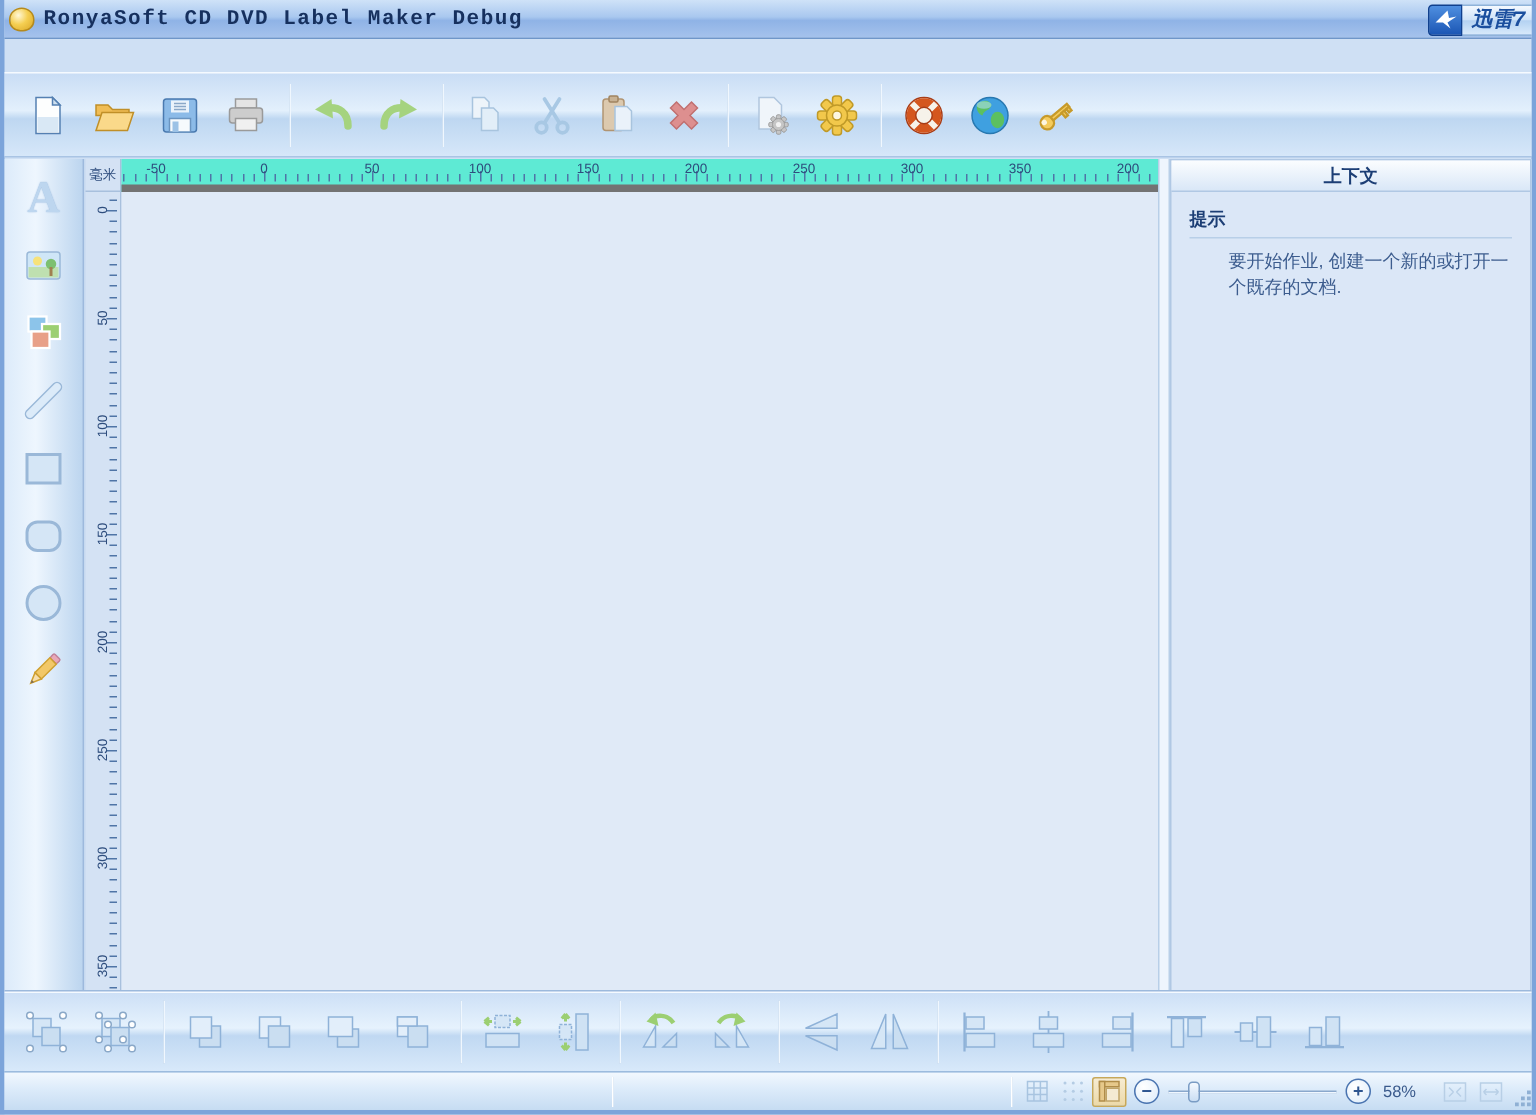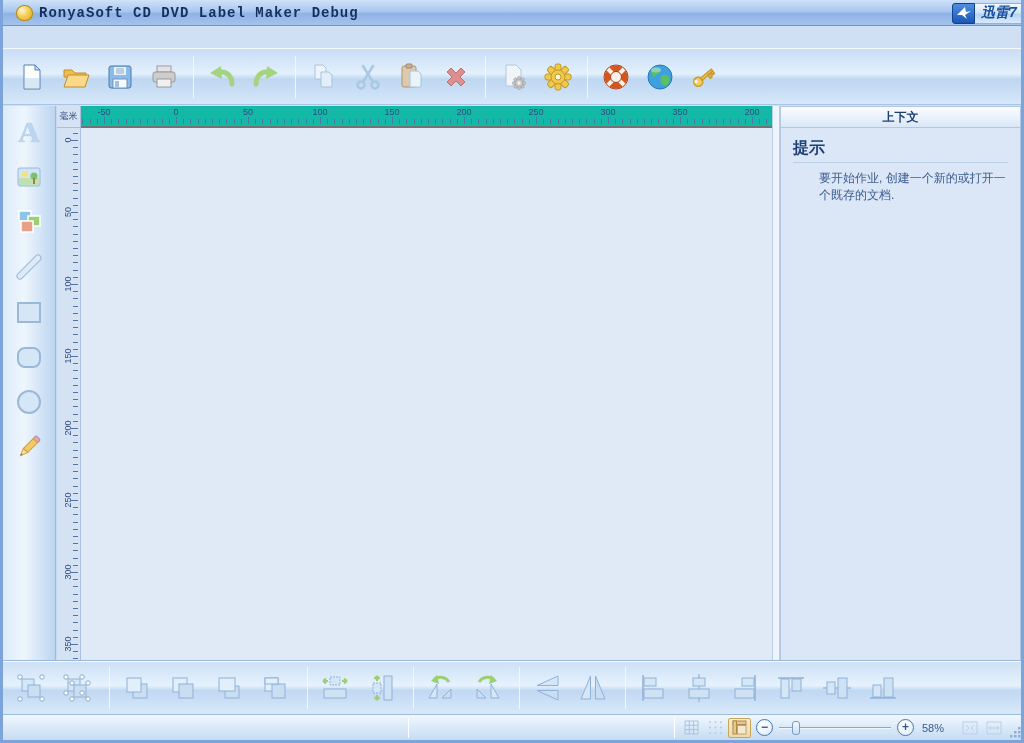--- a/index.html
+++ b/index.html
@@ -2,21 +2,21 @@
 <html><head>
 <meta charset="utf-8">
 <style>
   html,body{margin:0;padding:0;background:#9db9dd;font-family:"Liberation Sans",sans-serif;}
   *{box-sizing:border-box;}
   .window{position:relative;width:1024px;height:743px;background:#cfe0f4;overflow:hidden;
           border-left:3px solid #7ca4da;border-right:3px solid #7ca4da;border-bottom:3px solid #7ca4da;}
   
   .titlebar{position:absolute;top:0;left:-3px;width:1024px;height:26px;
     background:linear-gradient(#cfe2f8 0%,#a9c8ef 45%,#8fb3e6 55%,#a5c2ec 100%);
-    border-bottom:1px solid #6f96c9;display:flex;align-items:center;padding-left:16px;}
+    border-bottom:1px solid #6f96c9;display:flex;align-items:center;padding-left:6px;}
   .title-text{font-family:"Liberation Mono","DejaVu Sans Mono",monospace;font-weight:bold;
     font-size:14px;color:#16305e;letter-spacing:1px;margin-left:6px;white-space:nowrap;}
   .app-icon{width:17px;height:16px;border-radius:50% 50% 45% 45%;
     background:radial-gradient(circle at 35% 30%,#fff8d8,#f5cf52 45%,#d9a625);border:1px solid #b58a1d;}
   .xunlei{position:absolute;top:2px;right:-3px;height:22px;display:flex;align-items:center;}
   .xunlei-btn{width:23px;height:21px;background:linear-gradient(#4f8fe0,#1b56b4);border:1px solid #10408e;
     border-radius:3px 0 0 3px;display:flex;align-items:center;justify-content:center;}
   .xunlei-label{height:21px;min-width:52px;padding:0 4px 0 6px;display:flex;align-items:center;
     background:linear-gradient(#f4f9ff,#cfe3f8 48%,#b4d2f2 52%,#d8eafb);border:1px solid #8fb3d9;border-left:none;
     font-weight:bold;font-style:italic;font-size:14px;color:#1b4f9e;}
@@ -35,35 +35,35 @@
   .palette{position:absolute;top:0;left:0;width:53px;height:100%;
     background:linear-gradient(90deg,#dcebfa 0%,#eef6fe 40%,#bcd5ef 100%);
     border-right:1px solid #9db9dd;display:flex;flex-direction:column;align-items:center;padding-top:8px;gap:9px;}
   .pbtn{width:40px;height:36px;display:flex;align-items:center;justify-content:center;}
   .palette .a-glyph{font-family:"Liberation Serif","DejaVu Serif",serif;font-weight:bold;font-size:30px;
     color:#bdd6ef;text-shadow:0 0 1px #8fb2d9;line-height:1;}
   .workarea{position:absolute;top:0;left:54px;width:715px;height:100%;}
   .ruler-corner{position:absolute;top:0;left:0;width:24px;height:22px;background:#d4e2f4;
     border-right:1px solid #a8c0dd;border-bottom:1px solid #a8c0dd;
     font-size:9px;color:#2e4d7d;display:flex;align-items:center;justify-content:center;}
-  .hruler{position:absolute;top:0;left:24px;right:0;height:22px;background:#14b8a6;border-bottom:2px solid #737373;overflow:hidden;}
+  .hruler{position:absolute;top:0;left:24px;right:0;height:22px;background:#5eead4;border-bottom:5px solid #737373;overflow:hidden;}
   .vruler{position:absolute;top:22px;left:0;width:24px;bottom:0;background:#d4e2f4;border-right:1px solid #a8c0dd;overflow:hidden;}
   .htick{position:absolute;bottom:2px;width:1px;background:#4f74a6;}
   .vtick{position:absolute;right:2px;height:1px;background:#4f74a6;}
   .hlabel{position:absolute;top:1px;width:30px;text-align:center;font-size:9px;color:#2e4d7d;}
   .vlabel{position:absolute;left:1px;width:20px;height:10px;text-align:center;font-size:9px;color:#2e4d7d;
     transform:rotate(-90deg);}
   .canvas{position:absolute;top:22px;left:24px;right:0;bottom:0;background:#e0eaf7;}
   .splitter{position:absolute;top:0;left:769px;width:8px;height:100%;background:#eef5fd;
     border-left:1px solid #b8cfe8;border-right:1px solid #b8cfe8;}
   .context{position:absolute;top:0;left:777px;width:241px;height:100%;background:#dbe7f7;border:1px solid #b0c8e4;}
   .context-header{height:21px;background:linear-gradient(#fbfdff,#d9e7f7);border-bottom:1px solid #b0c8e4;
     display:flex;align-items:center;justify-content:center;font-size:12px;font-weight:bold;color:#1c3e75;}
   .context-body{padding:10px 12px;}
-  .hint-title{font-size:16px;font-weight:bold;color:#1c3e75;margin-bottom:3px;}
+  .hint-title{font-size:12px;font-weight:bold;color:#1c3e75;margin-bottom:3px;}
   .hint-rule{border:none;border-top:1px solid #b8cfe8;margin:0 0 7px 0;}
   .hint-text{font-size:12px;color:#3c5c8e;line-height:1.45;padding-left:5px;margin-left:21px;}
   
   .bottombar{position:absolute;top:661px;left:-3px;width:1024px;height:53px;
     background:linear-gradient(#cde0f6 0%,#e6f2fd 45%,#c0d8f2 55%,#d8e9fa 100%);
     border-top:1px solid #f5faff;box-shadow:0 -1px 0 #9cb9dc;display:flex;align-items:center;padding-left:12px;}
   .bbtn{width:38px;height:44px;display:flex;align-items:center;justify-content:center;margin-right:8px;}
   
   .statusbar{position:absolute;top:714px;left:-3px;width:1024px;height:26px;
     background:linear-gradient(#f2f8fe 0%,#dcebfa 45%,#c6dcf2 100%);border-top:1px solid #9cbbde;

